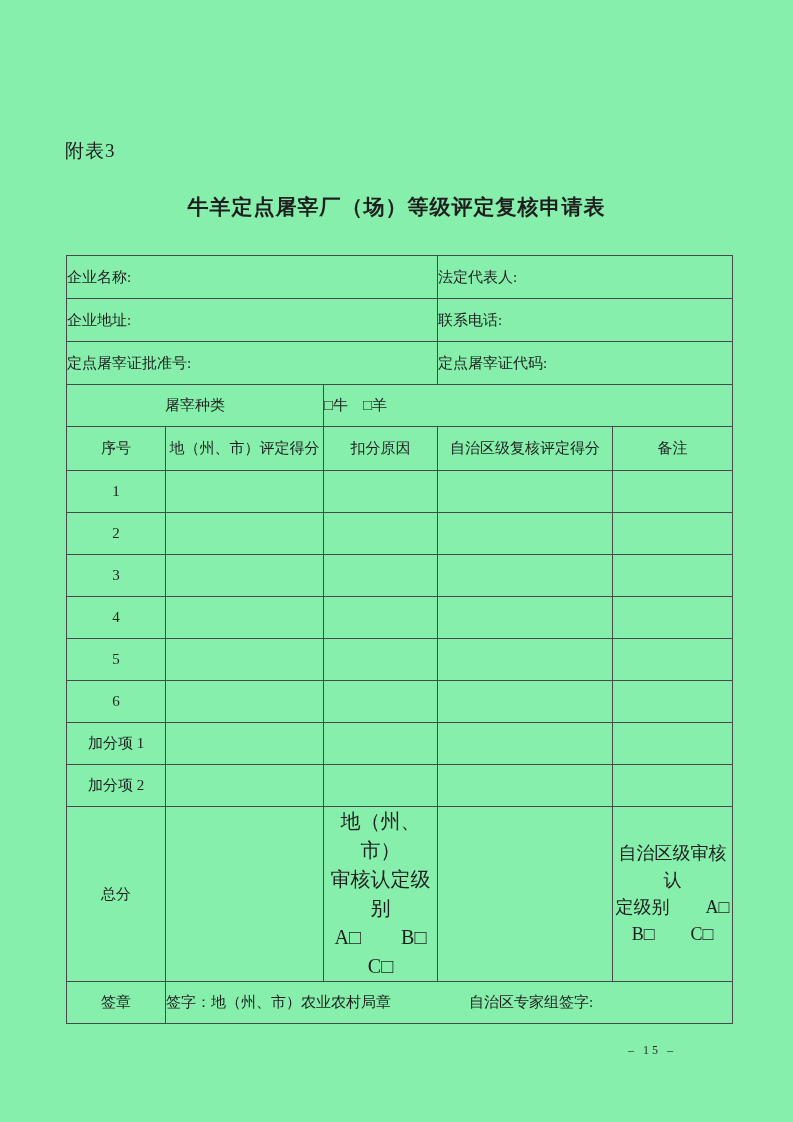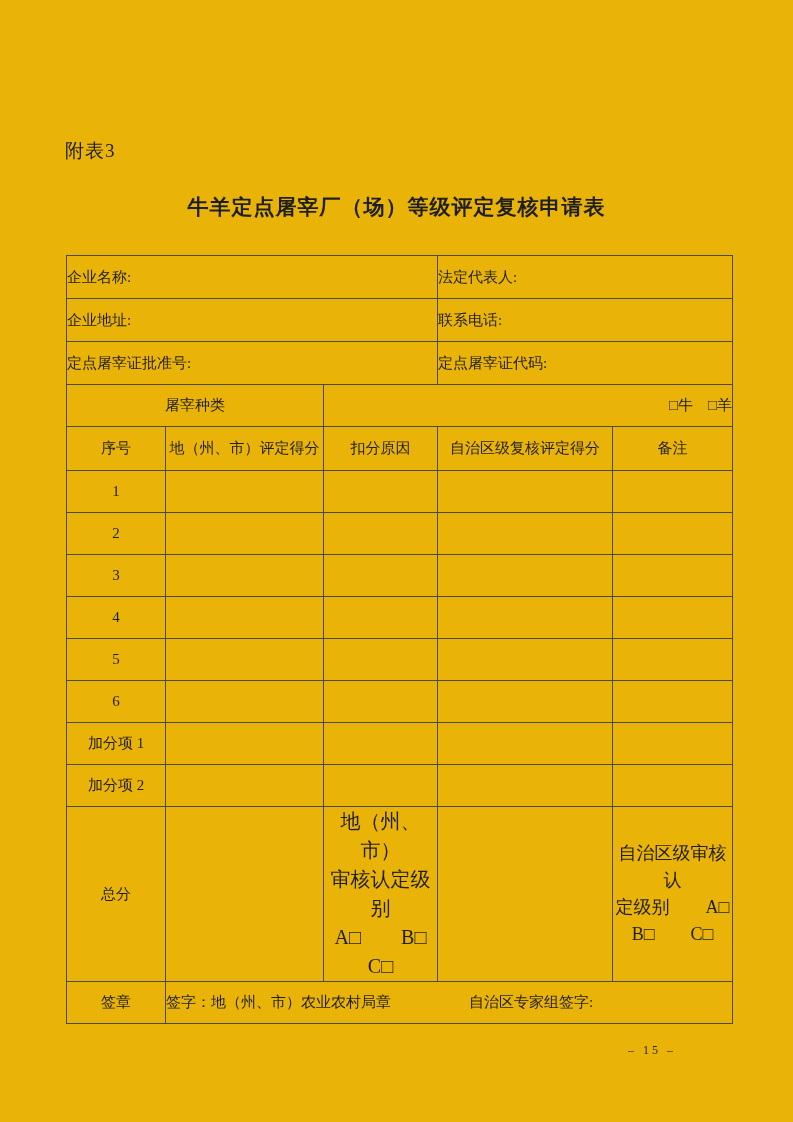--- a/index.html
+++ b/index.html
@@ -2,21 +2,21 @@
 <html><head>
 <meta charset="utf-8">
 <style>
   * { margin: 0; padding: 0; box-sizing: border-box; }
   html, body { background: #e8e8e8; }
   .page {
     position: relative;
     width: 793px;
     height: 1122px;
     margin: 0 auto;
-    background: #eab308;
+    background: #86efac;
     color: #1f1f1f;
     font-family: "Liberation Serif", "DejaVu Serif", serif;
     overflow: hidden;
   }
   .attach {
     position: absolute;
     left: 65px;
     top: 138px;
     font-size: 19px;
     letter-spacing: 1px;
@@ -45,21 +45,21 @@
     vertical-align: middle;
     padding: 0;
     overflow: hidden;
   }
   .h43 { height: 43px; }
   .h42 { height: 42px; }
   .h44 { height: 44px; margin-top: 36px; }
   .h100 { height: 100px; }
   td.lbl { text-align: left; padding-left: 12px; }
   td.ctr { text-align: center; }
-  td.species-opts { text-align: right; padding-left: 35px; }
+  td.species-opts { text-align: left; padding-left: 35px; }
   .tot-local {
     text-align: center;
     padding: 4px 4px 4px 8px;
     font-size: 20px;
     line-height: 1.45;
     vertical-align: middle;
   }
   .tot-region {
     text-align: center;
     padding: 4px 2px;

